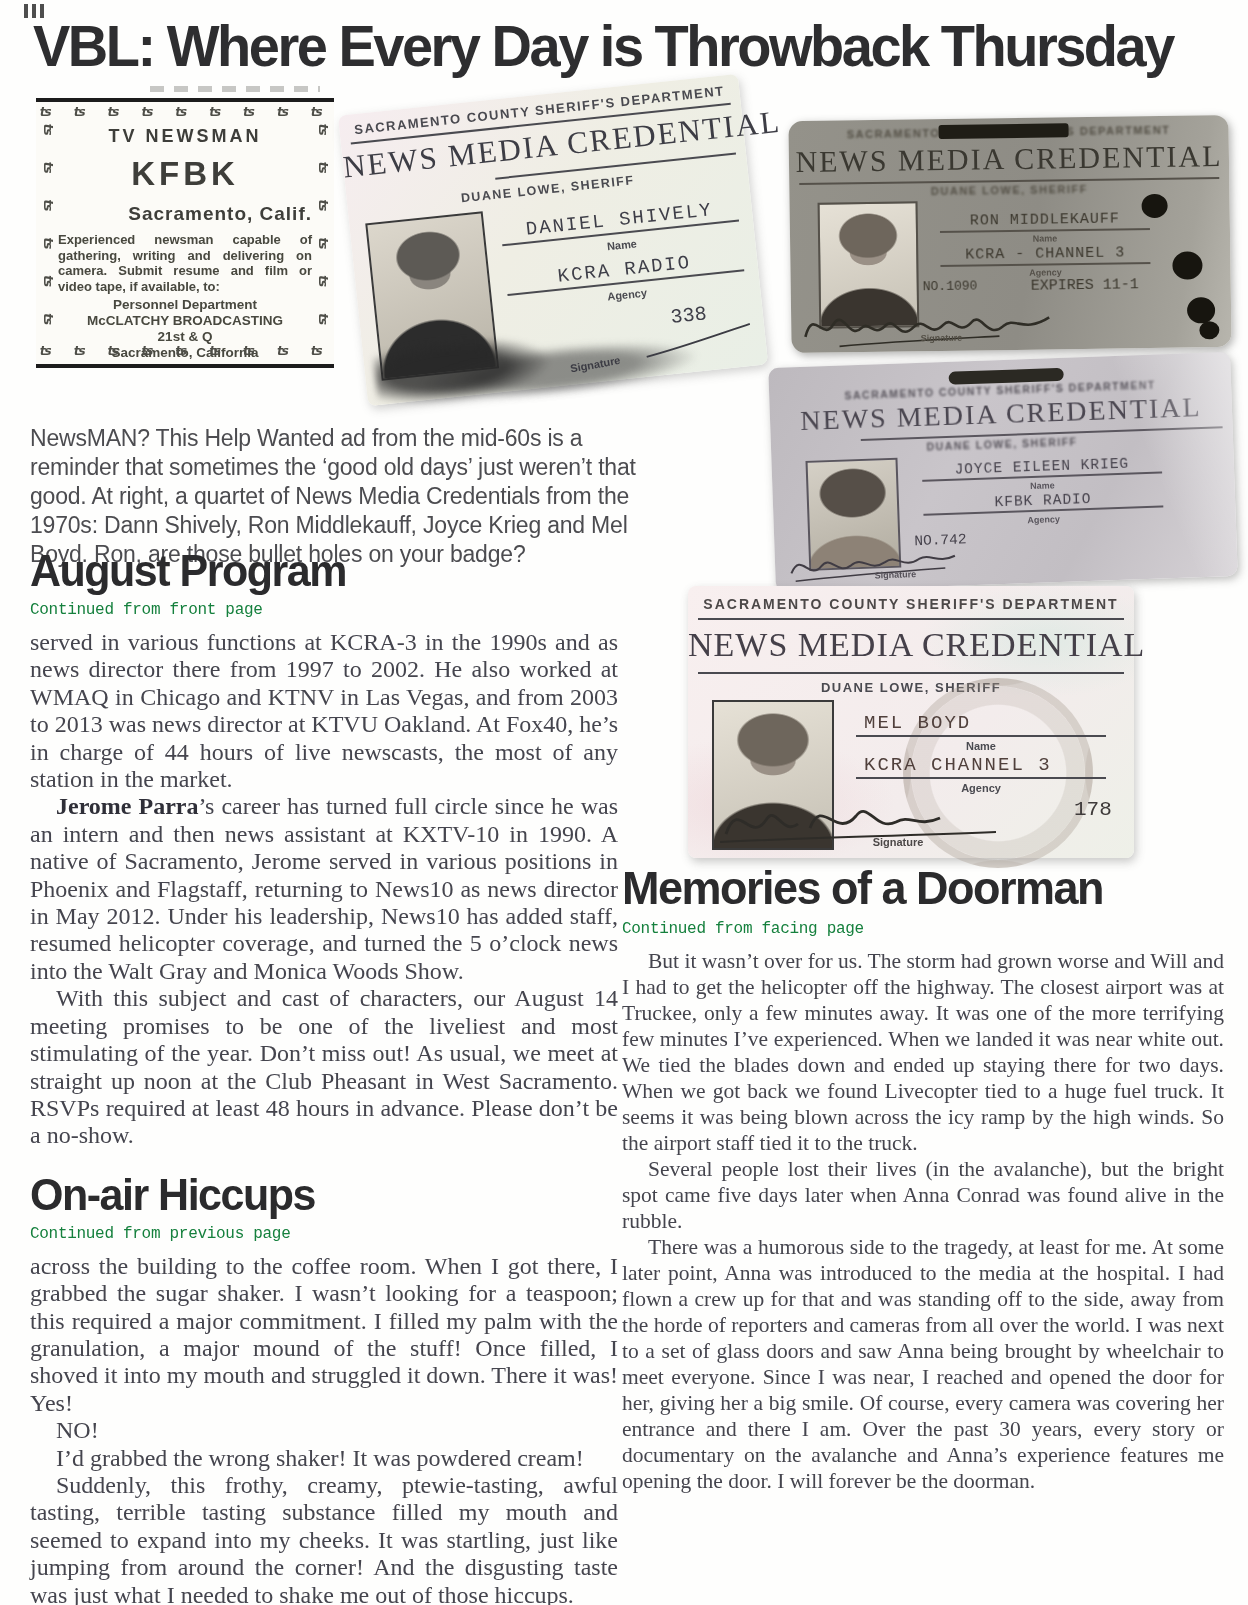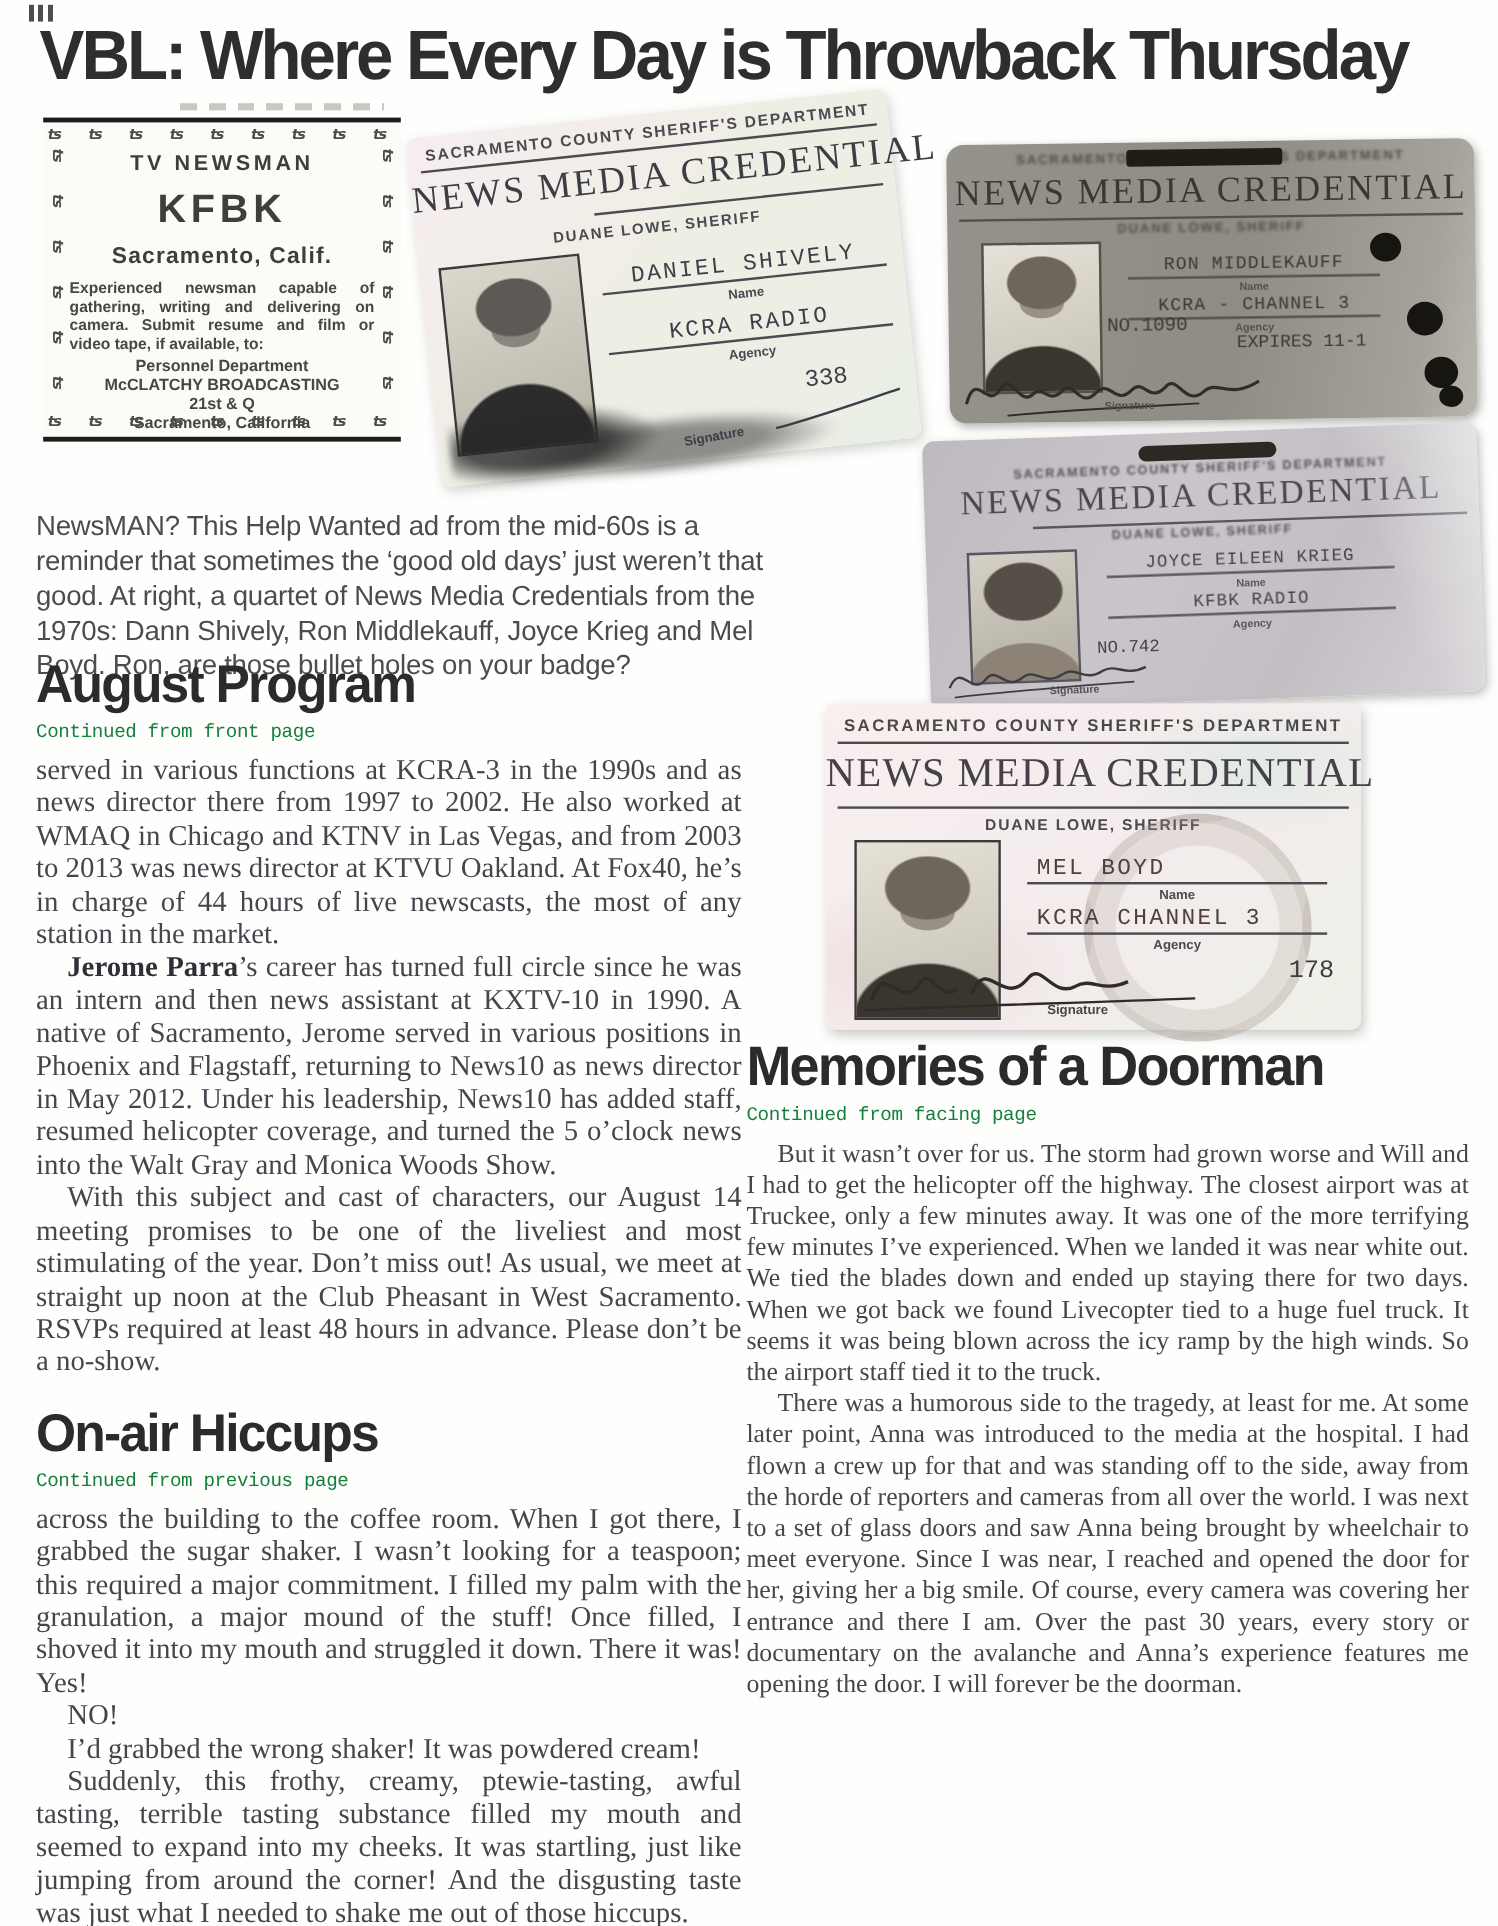--- a/index.html
+++ b/index.html
@@ -34,21 +34,21 @@
     font-family:"DejaVu Sans", sans-serif;
     font-weight:bold; font-style:italic; font-size:12px; color:#4e4e48;
     writing-mode:vertical-rl; letter-spacing:11px; white-space:nowrap;
   }
   .ad-col.left { left:4px; }
   .ad-col.right { right:4px; }
   .ad-row.bottom { position:absolute; bottom:4px; left:4px; right:4px; }
   .ad-inner { position:absolute; left:22px; right:22px; top:20px; text-align:center; color:#3e3e3a; }
   .ad-line1 { font-size:18px; font-weight:bold; letter-spacing:3px; margin-top:4px; }
   .ad-line2 { font-size:33px; font-weight:bold; letter-spacing:4px; margin-top:8px; }
-  .ad-line3 { font-size:19px; font-weight:bold; letter-spacing:1px; margin-top:10px; }
+  .ad-line3 { font-size:19px; font-weight:bold; letter-spacing:1px; margin-top:10px;text-align:right; }
   .ad-body  { font-size:13px; font-weight:bold; text-align:justify; margin-top:7px; line-height:15.5px; color:#48483f; }
   .ad-addr  { font-size:13.5px; font-weight:bold; line-height:16px; margin-top:3px; color:#48483f; }
   .scan-mark { position:absolute; left:150px; top:86px; width:170px; height:6px;
     background:repeating-linear-gradient(90deg,#9a9a96 0 14px, transparent 14px 24px); opacity:.55; }
   .corner-mark { position:absolute; left:24px; top:4px; width:22px; height:14px;
     background:repeating-linear-gradient(90deg,#222 0 4px, transparent 4px 8px); opacity:.8; }
 
   
   .card { position:absolute; border-radius:8px; }
   .card .dept { position:absolute; left:0; right:0; text-align:center;
@@ -221,21 +221,21 @@
   <div class="dept" style="top:8px; font-size:11px;">SACRAMENTO COUNTY SHERIFF'S DEPARTMENT</div>
   <div class="redaction" style="left:150px; top:6px; width:130px; height:14px;"></div>
   <div class="cred-title" style="top:24px; font-size:30px; letter-spacing:2px;">NEWS MEDIA CREDENTIAL</div>
   <div class="rule" style="top:62px;"></div>
   <div class="sheriff" style="top:66px; font-size:11px;">DUANE LOWE, SHERIFF</div>
   <div class="photo photo-man2" style="left:28px; top:82px; width:100px; height:126px; border-color:#55514a;"></div>
   <div class="field" style="left:150px; top:94px; width:210px; font-size:15px; letter-spacing:1px;">RON MIDDLEKAUFF</div>
   <div class="lab" style="left:150px; top:116px; width:210px; font-size:9px; color:#55514a;">Name</div>
   <div class="field" style="left:150px; top:128px; width:210px; font-size:15px; letter-spacing:1px;">KCRA - CHANNEL 3</div>
   <div class="lab" style="left:150px; top:150px; width:210px; font-size:9px; color:#55514a;">Agency</div>
-  <div class="num" style="left:132px; top:144px; font-size:16px;">NO.1090</div>
+  <div class="num" style="left:132px; top:160px; font-size:13px;">NO.1090</div>
   <div class="num" style="left:240px; top:160px; font-size:15px;">EXPIRES 11-1</div>
   <svg class="sig-svg" style="left:8px; top:176px;" width="270" height="52" viewBox="0 0 270 52">
     <path d="M6 40 C14 10 24 46 34 28 C44 12 50 44 62 32 C70 24 74 42 86 30 C96 20 100 46 114 32 C126 20 130 44 144 30 C154 20 158 42 172 28 C182 16 188 46 204 32 C216 22 224 40 250 24" stroke="#2f2d26" stroke-width="2.6" fill="none"></path>
     <path d="M40 50 C90 46 150 44 200 42" stroke="#2f2d26" stroke-width="1.6" fill="none"></path>
   </svg>
   <div class="lab" style="left:90px; top:214px; width:120px; font-size:9px; color:#514d44;">Signature</div>
   <div class="hole" style="left:352px; top:78px; width:26px; height:24px;"></div>
   <div class="hole" style="left:382px; top:136px; width:30px; height:28px;"></div>
   <div class="hole" style="left:396px; top:182px; width:28px; height:26px;"></div>
   <div class="hole" style="left:408px; top:206px; width:20px; height:18px;"></div>
@@ -295,14 +295,15 @@
   <p class="ind">NO!</p>
   <p class="ind">I’d grabbed the wrong shaker! It was powdered cream!</p>
   <p class="ind">Suddenly, this frothy, creamy, ptewie-tasting, awful tasting, terrible tasting substance filled my mouth and seemed to expand into my cheeks.  It was startling, just like jumping from around the corner! And the disgusting taste was just what I needed to shake me out of those hiccups.</p>
   <p class="ind">They were gone, just in time for the newscast!</p>
 </div>
 
 <div class="col col-right">
   <h2 class="sec">Memories of a Doorman</h2>
   <div class="cont">Continued from facing page</div>
   <p class="ind">But it wasn’t over for us. The storm had grown worse and Will and I had to get the helicopter off the highway. The closest airport was at Truckee, only a few minutes away. It was one of the more terrifying few minutes I’ve experienced. When we landed it was near white out. We tied the blades down and ended up staying there for two days. When we got back we found Livecopter tied to a huge fuel truck. It seems it was being blown across the icy ramp by the high winds. So the airport staff tied it to the truck.</p>
+  <p class="ind">Several people lost their lives (in the avalanche), but the bright spot came five days later when Anna Conrad was found alive in the rubble.</p>
   <p class="ind">There was a humorous side to the tragedy, at least for me.  At some later point, Anna was introduced to the media at the hospital. I had flown a crew up for that and was standing off to the side, away from the horde of reporters and cameras from all over the world. I was next to a set of glass doors and saw Anna being brought by wheelchair to meet everyone. Since I was near, I reached and opened the door for her, giving her a big smile. Of course, every camera was covering her entrance and there I am. Over the past 30 years, every story or documentary on the avalanche and Anna’s experience features me opening the door.  I will forever be the doorman.</p>
 </div>
 
 </body></html>

